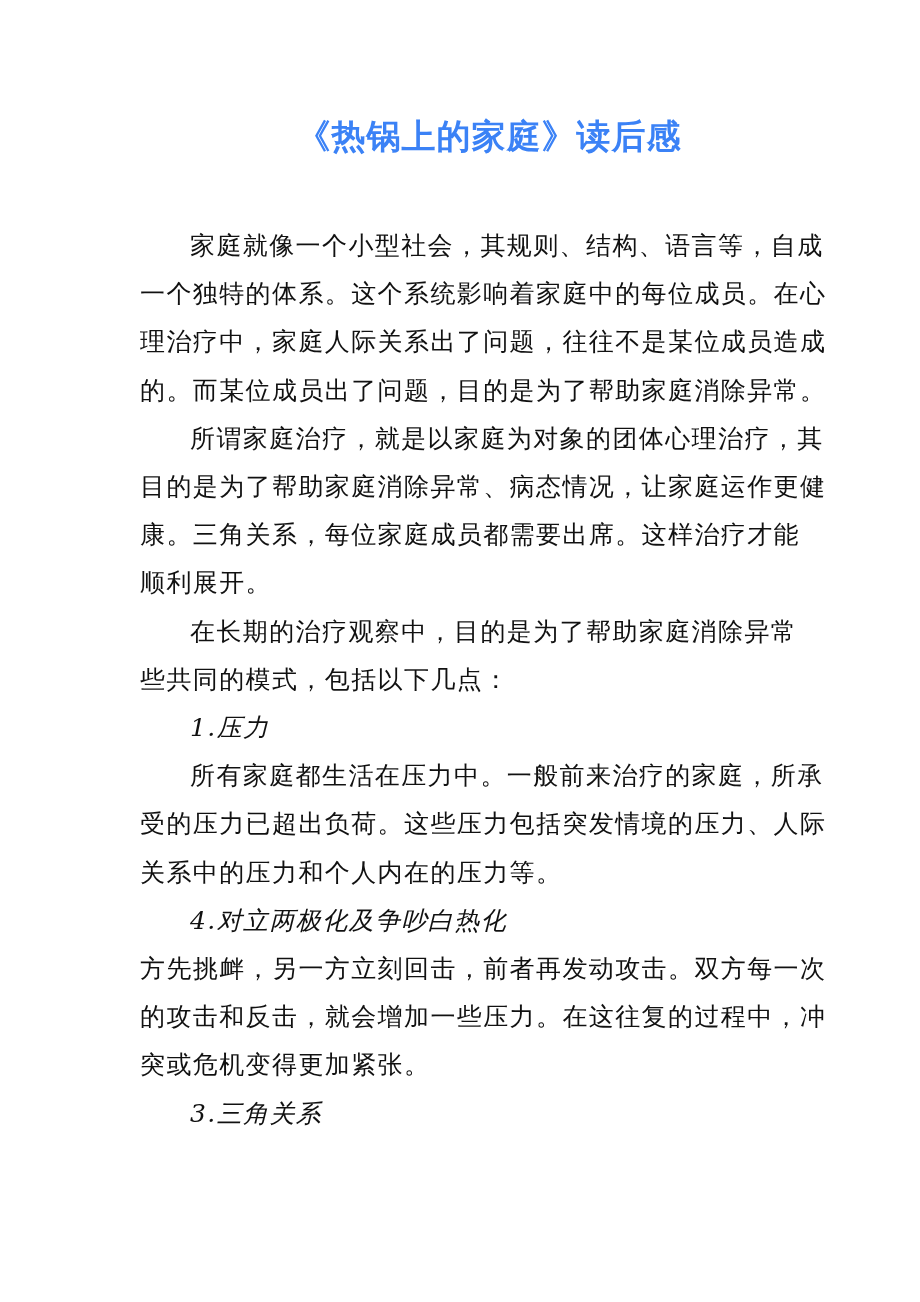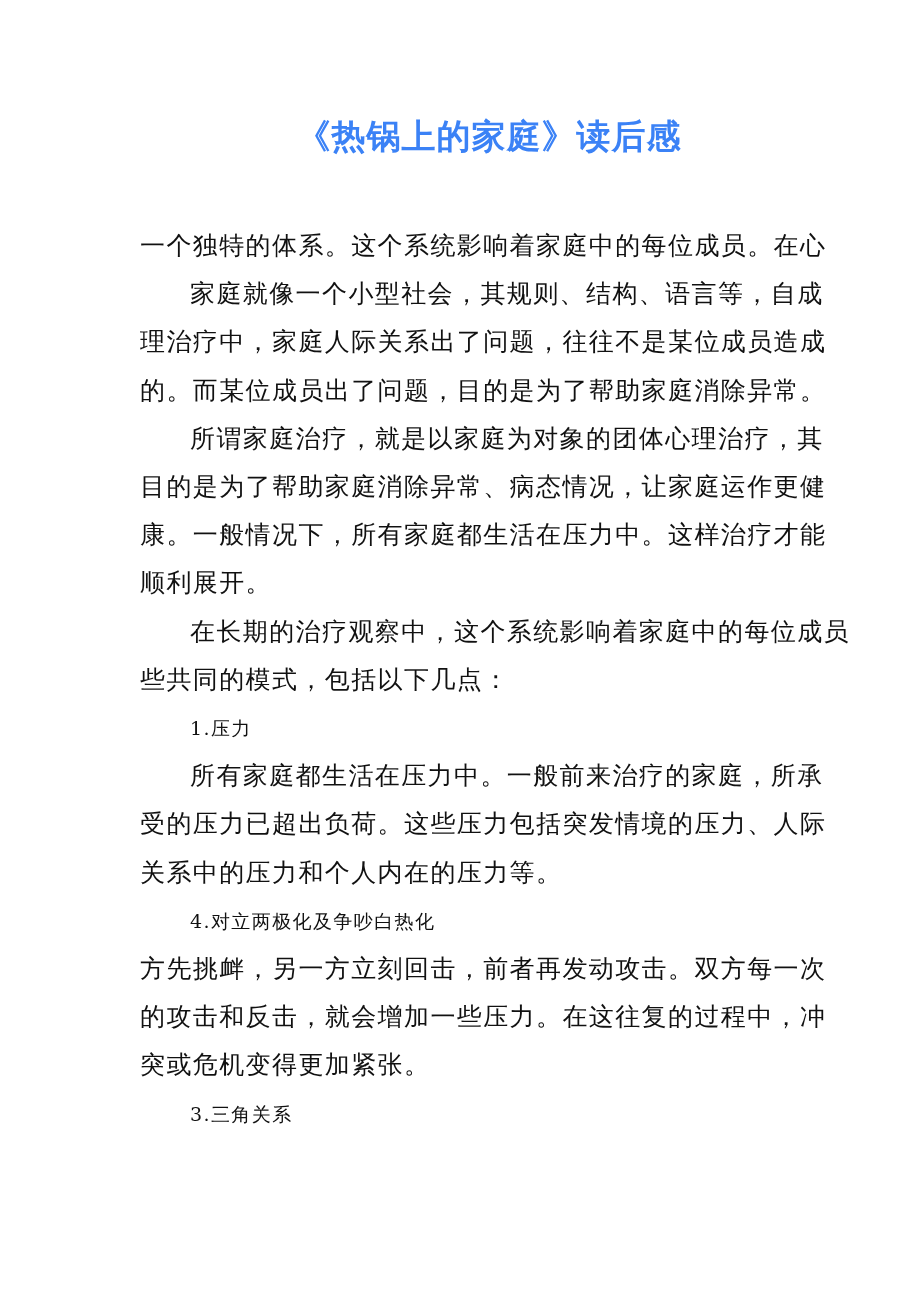--- a/index.html
+++ b/index.html
@@ -47,54 +47,55 @@
       font-size: 25px;
       line-height: 48.2px;
       text-indent: 50px;
       text-align: justify;
       text-align-last: left;
       letter-spacing: 1.4px;
       word-break: break-all;
     }
     .heading {
       margin: 0;
-      font-size: 19px;
+      font-size: 25px;
       line-height: 48.2px;
       text-indent: 50px;
       letter-spacing: 1.4px;
+      font-style: italic;
     }
     .line {
       display: block;
       white-space: nowrap;
     }
   </style>
 </head>
 <body>
 
 <div class="page">
   <div class="title">《热锅上的家庭》读后感</div>
 
   <div class="body">
 
     <p class="para">
+      <span class="line">家庭就像一个小型社会，其规则、结构、语言等，自成</span>
       <span class="line" style="text-indent:0">一个独特的体系。这个系统影响着家庭中的每位成员。在心</span>
-      <span class="line">家庭就像一个小型社会，其规则、结构、语言等，自成</span>
       <span class="line" style="text-indent:0">理治疗中，家庭人际关系出了问题，往往不是某位成员造成</span>
       <span class="line" style="text-indent:0">的。而某位成员出了问题，目的是为了帮助家庭消除异常。</span>
     </p>
 
     <p class="para">
       <span class="line">所谓家庭治疗，就是以家庭为对象的团体心理治疗，其</span>
       <span class="line" style="text-indent:0">目的是为了帮助家庭消除异常、病态情况，让家庭运作更健</span>
-      <span class="line" style="text-indent:0">康。一般情况下，所有家庭都生活在压力中。这样治疗才能</span>
+      <span class="line" style="text-indent:0">康。三角关系，每位家庭成员都需要出席。这样治疗才能</span>
       <span class="line" style="text-indent:0">顺利展开。</span>
     </p>
 
     <p class="para">
-      <span class="line">在长期的治疗观察中，这个系统影响着家庭中的每位成员</span>
+      <span class="line">在长期的治疗观察中，目的是为了帮助家庭消除异常</span>
       <span class="line" style="text-indent:0">些共同的模式，包括以下几点：</span>
     </p>
 
     <p class="heading">
       <span class="line">1.压力</span>
     </p>
 
     <p class="para">
       <span class="line">所有家庭都生活在压力中。一般前来治疗的家庭，所承</span>
       <span class="line" style="text-indent:0">受的压力已超出负荷。这些压力包括突发情境的压力、人际</span>

